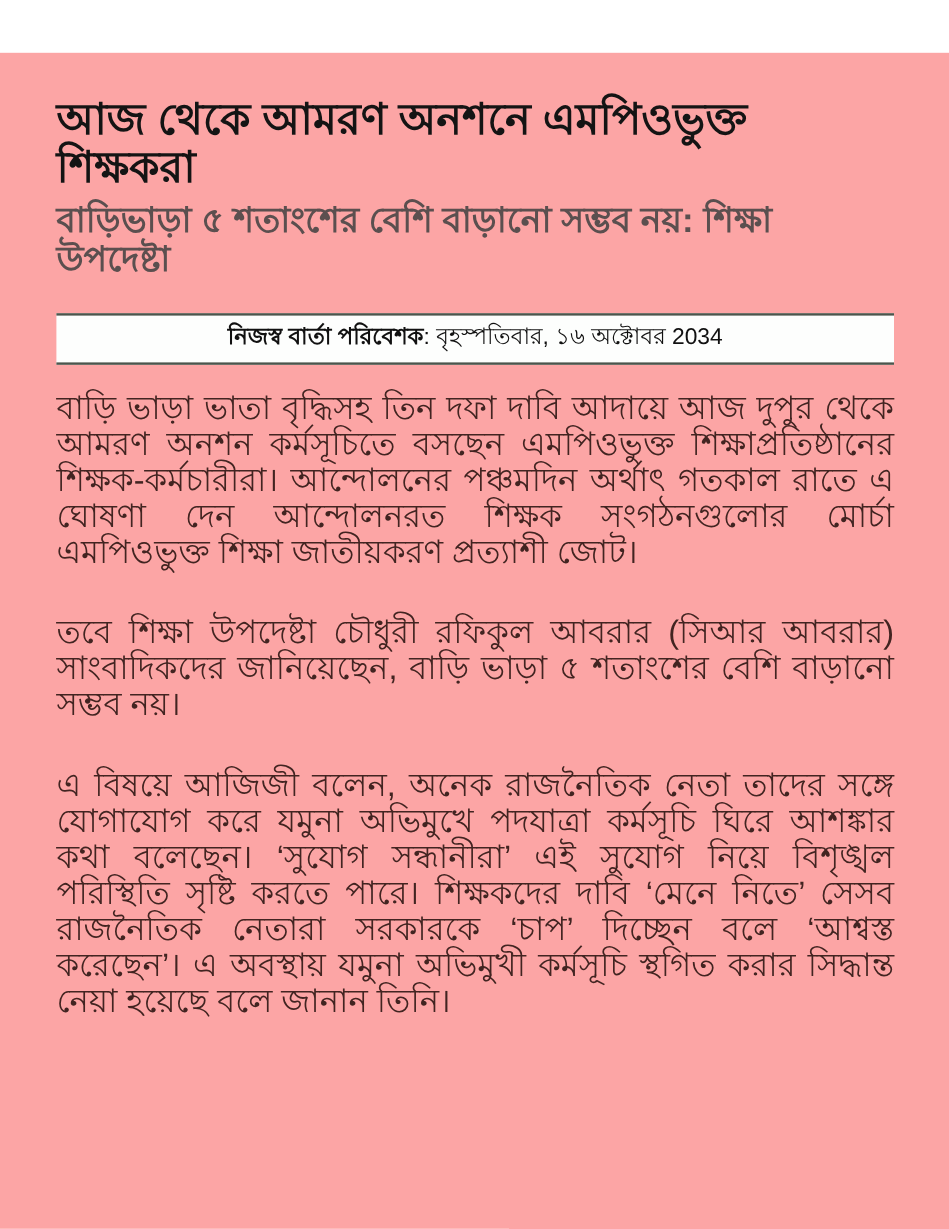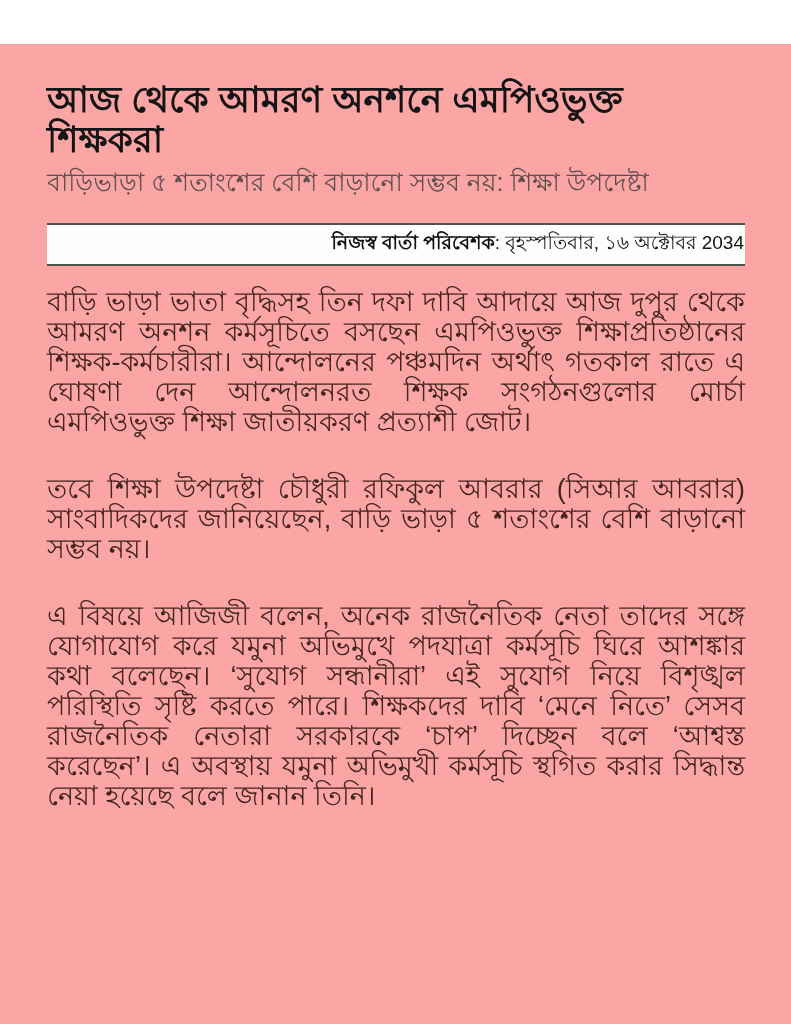--- a/index.html
+++ b/index.html
@@ -24,33 +24,33 @@
   .headline {
     margin: 0;
     font-size: 36px;
     line-height: 1.12;
     font-weight: 700;
     color: #141414;
     letter-spacing: 0px;
   }
   .subheadline {
     margin: 7px 0 0 0;
-    font-size: 25px;
+    font-size: 29px;
     line-height: 1.15;
-    font-weight: 400;
+    font-weight: 700;
     color: #5b4f4f;
   }
   .byline-bar {
     margin-top: 27px;
     border-top: 2px solid #4c554c;
     border-bottom: 2px solid #4c554c;
     padding: 3px 1px 4px 1px;
     display: flex;
     align-items: baseline;
-    justify-content: flex-end;
+    justify-content: center;
     background: #fdfefd;
   }
   .byline {
     font-size: 19px;
     font-weight: 700;
     color: #111111;
   }
   .dateline {
     font-size: 19px;
     font-weight: 400;

